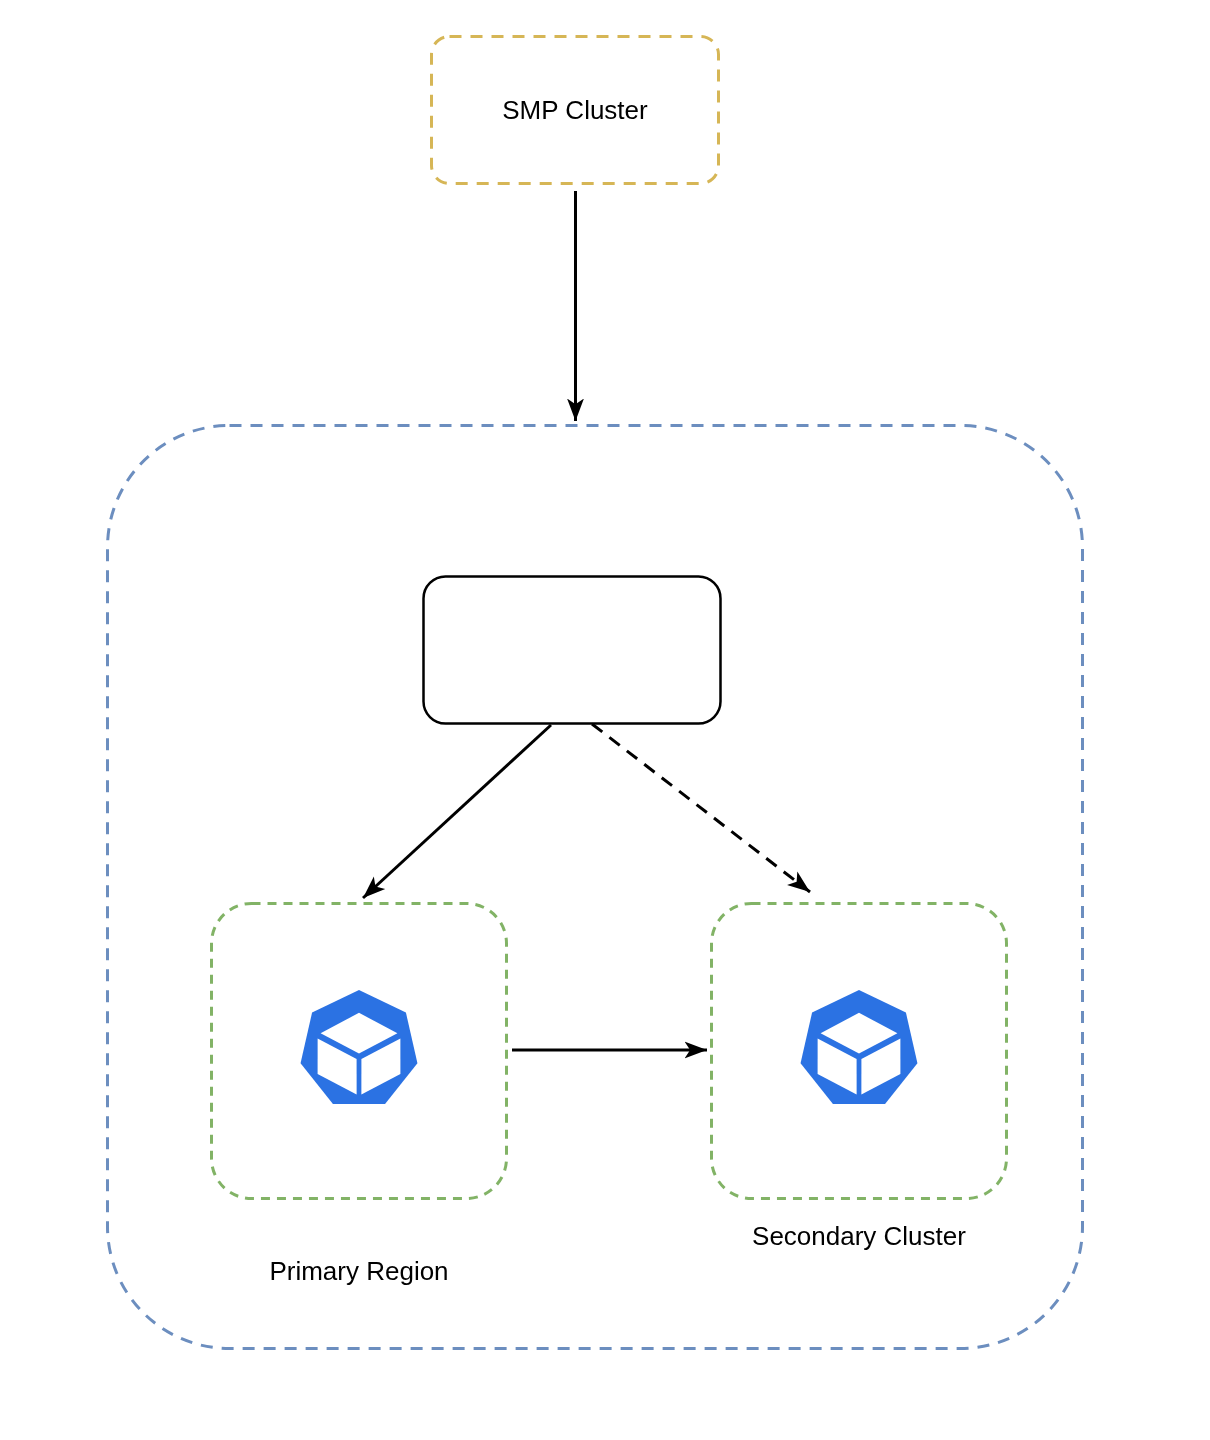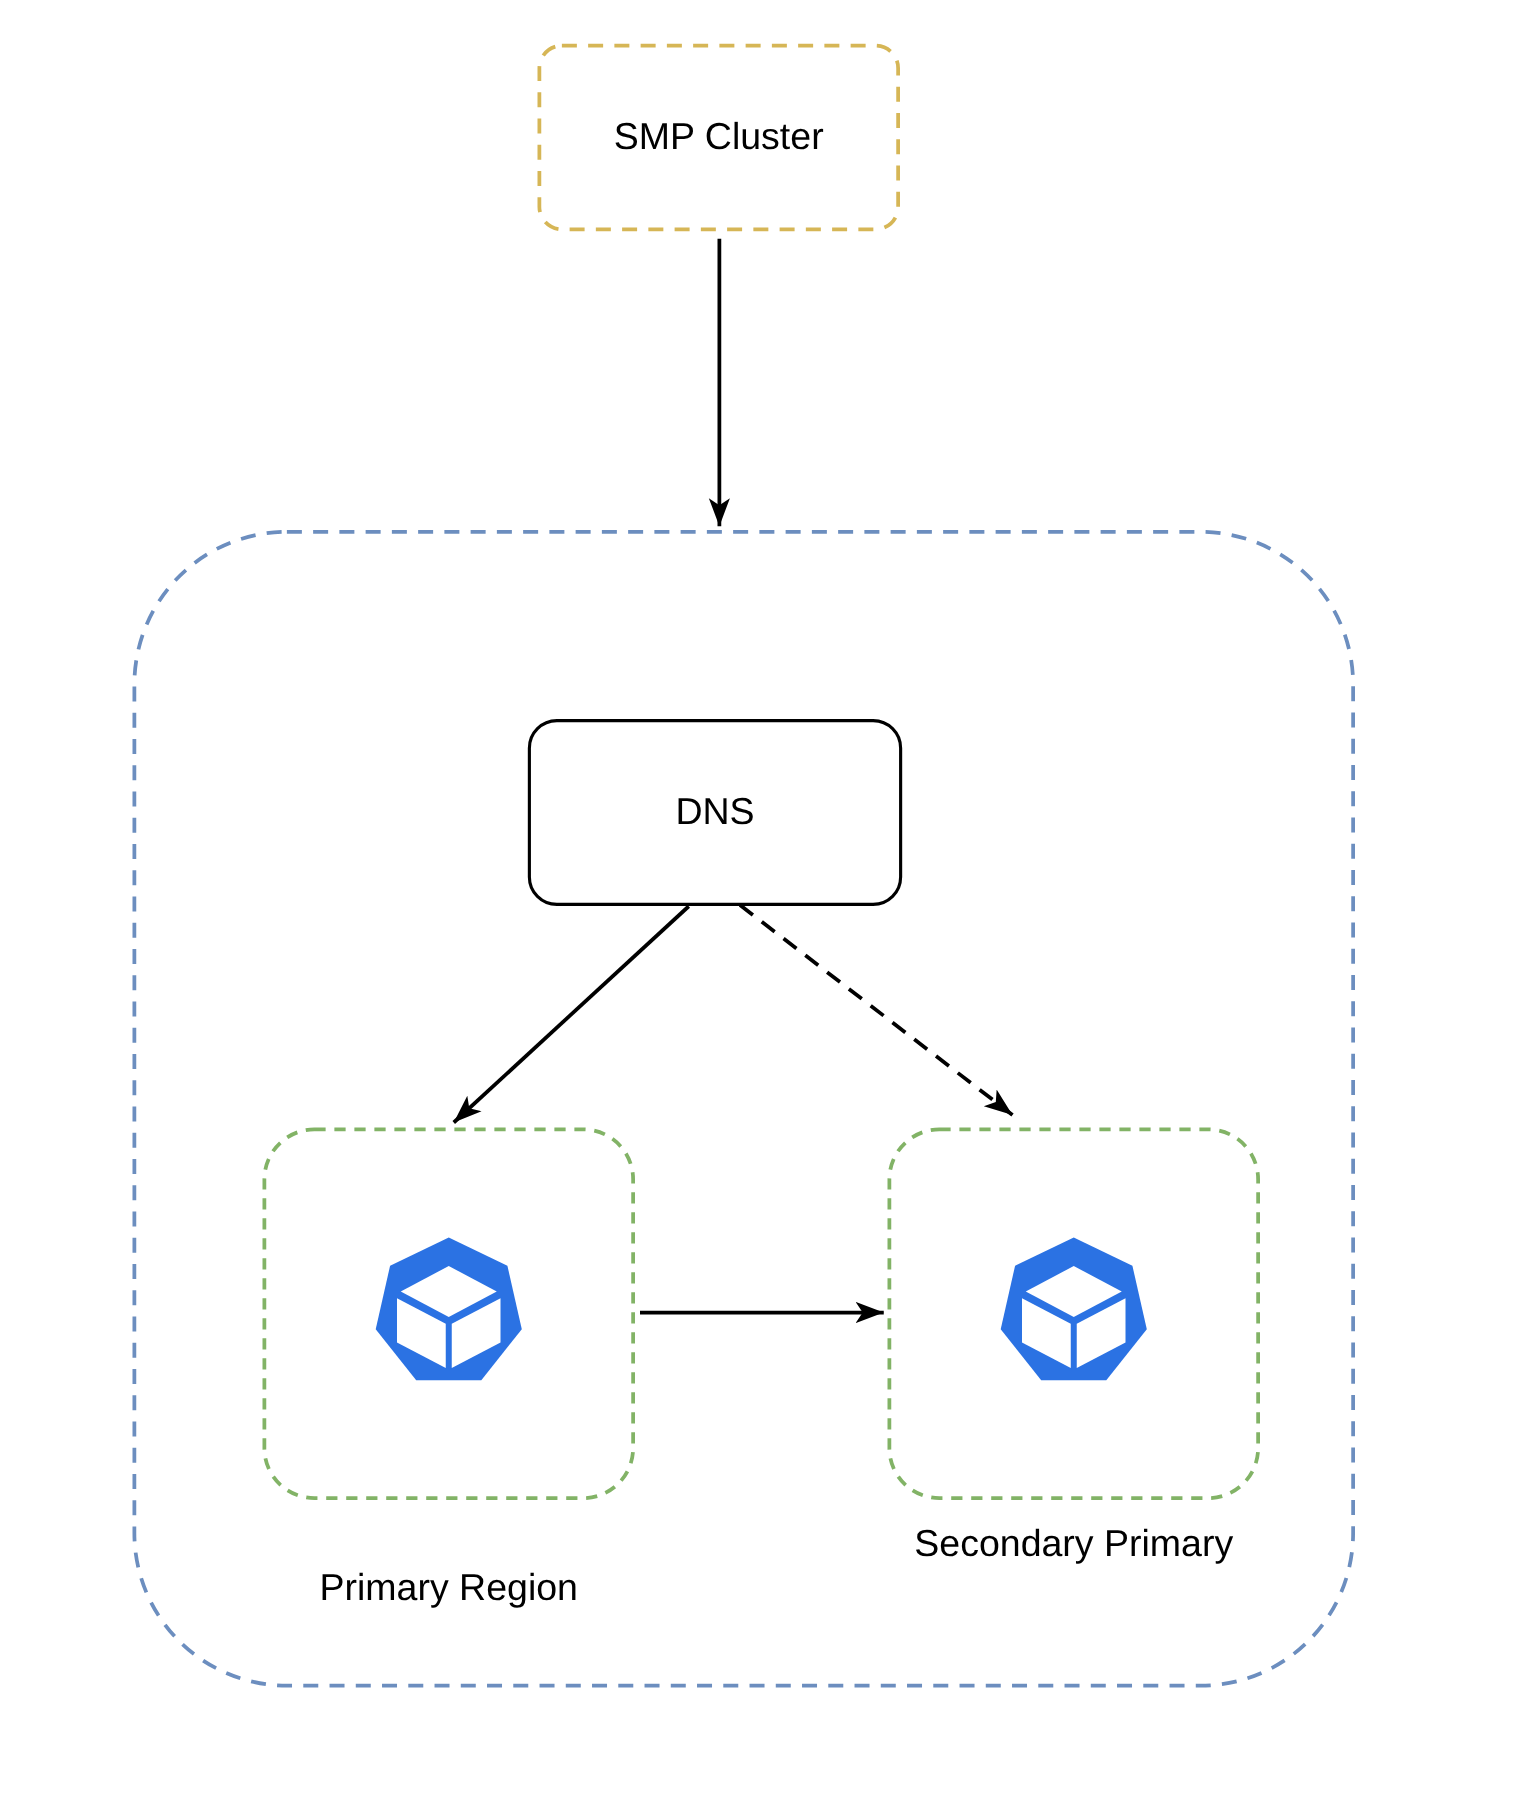--- a/index.html
+++ b/index.html
@@ -11,21 +11,21 @@
     font-family: "Liberation Sans", sans-serif;
     overflow: hidden;
   }
   .canvas > svg { position: absolute; left: 0; top: 0; }
   .label {
     position: absolute;
     display: flex;
     align-items: center;
     justify-content: center;
     text-align: center;
-    font-size: 30px;
+    font-size: 26px;
     color: var(--text, #000000);
     pointer-events: none;
     white-space: nowrap;
   }
   #smp-label        { left: 430px; top: 35px;   width: 290px; height: 150px; }
   #dns-label        { left: 422px; top: 575px;  width: 300px; height: 150px; }
   #primary-label    { left: 210px; top: 1214px; width: 298px; height: 44px; margin-top: 35px; }
   #secondary-label  { left: 710px; top: 1214px; width: 298px; height: 44px; }
 
   .node-rect   { fill: #ffffff; }
@@ -78,19 +78,18 @@
     <g transform="translate(799,990) scale(1.2)">
       <polygon class="hepta" points="50,0 89.1,18.8 98.7,61.1 71.7,95.1 28.3,95.1 1.3,61.1 10.9,18.8"></polygon>
       <polygon class="cube" points="50,19 82,36 50,53 18,36"></polygon>
       <polygon class="cube" points="15.5,40.5 48,57.5 48,87 15.5,70"></polygon>
       <polygon class="cube" points="52,57.5 84.5,40.5 84.5,70 52,87"></polygon>
     </g>
   </svg>
 
   <div class="label" id="smp-label">SMP Cluster</div>
 
-  <div class="label" id="dns-label">DNS</div>
 
   <div class="label" id="primary-label">Primary Region</div>
 
-  <div class="label" id="secondary-label">Secondary Primary</div>
+  <div class="label" id="secondary-label">Secondary Cluster</div>
 
 </div>
 
 </body></html>

